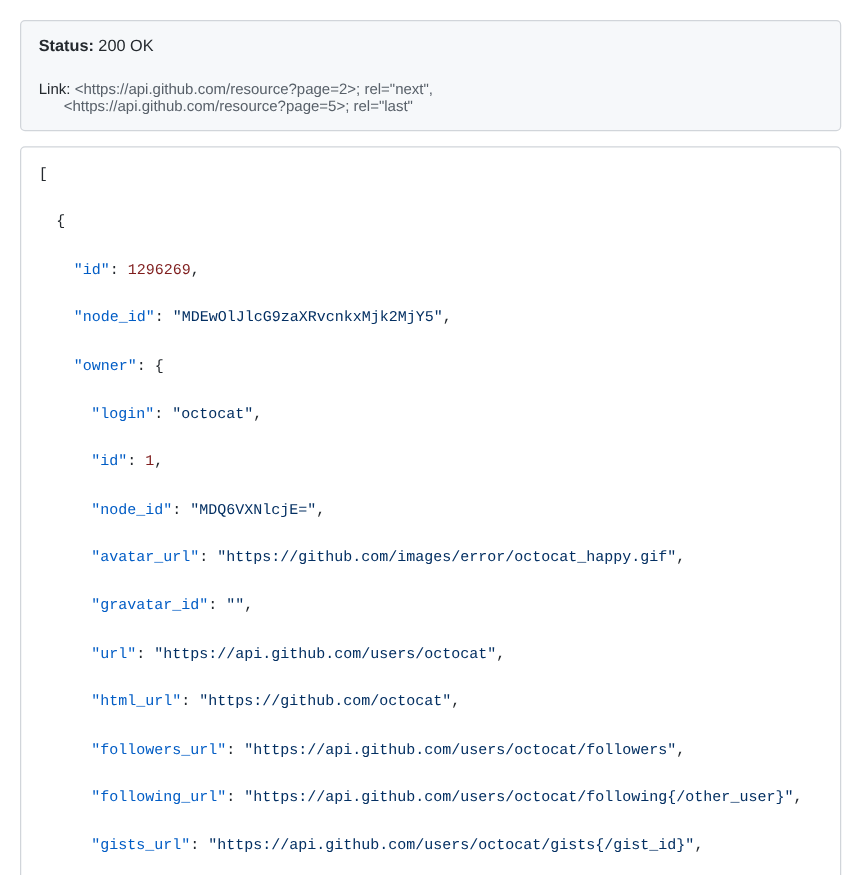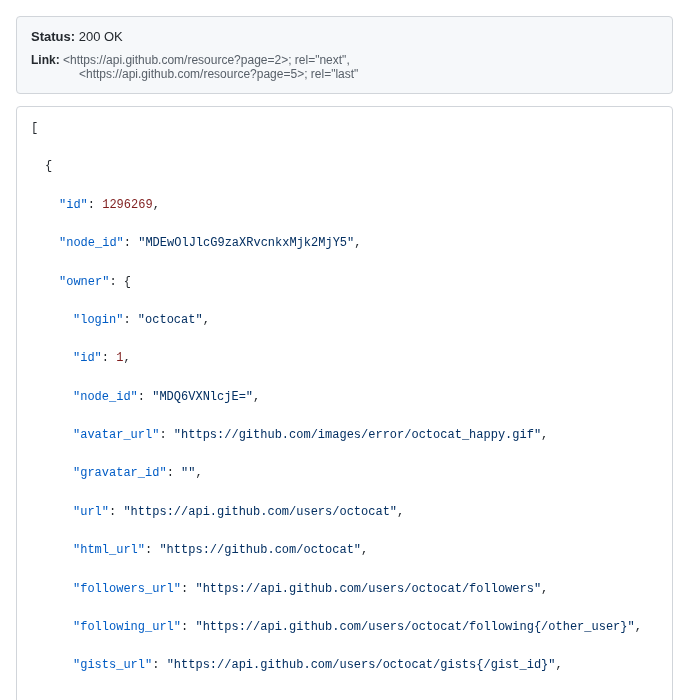--- a/index.html
+++ b/index.html
@@ -21,29 +21,29 @@
     .response-box {
       border: 1px solid #d1d5da;
       border-radius: 4px;
       padding: 12px 14px;
       background: #f6f8fa;
       margin-bottom: 12px;
     }
     .status-line {
       font-size: 13px;
       color: #24292e;
-      margin-bottom: 9px;
+      margin-bottom: 20px;
     }
     .link-line {
       font-size: 12px;
       color: #586069;
     }
     .link-line span.label {
       color: #24292e;
-      font-weight: 700;
+      font-weight: 400;
     }
     .json-box {
       border: 1px solid #d1d5da;
       border-radius: 4px;
       padding: 12px 14px;
       background: #fff;
       font-family: "SFMono-Regular", Consolas, "Liberation Mono", Menlo, monospace;
       font-size: 12px;
       line-height: 1.6;
       white-space: pre-wrap;
@@ -67,21 +67,21 @@
 
   <div class="response-box">
     <div class="status-line">
       <span style="font-weight:600;">Status:</span>
       <span>200 OK</span>
     </div>
     <div class="link-line">
       <span class="label">Link:</span>
       <span>&lt;https://api.github.com/resource?page=2&gt;; rel="next",</span>
       <br>
-      <span style="display:inline-block;margin-left:48px;">&lt;https://api.github.com/resource?page=5&gt;; rel="last"</span>
+      <span style="display:inline-block;margin-left:20px;">&lt;https://api.github.com/resource?page=5&gt;; rel="last"</span>
     </div>
   </div>
 
   <div class="json-box"><span class="line json-bracket">[</span>
 <span class="line json-bracket indent1">{</span>
 <span class="line indent2"><span class="json-key">"id"</span><span class="json-bracket">: </span><span class="json-number">1296269</span><span class="json-bracket">,</span></span>
 <span class="line indent2"><span class="json-key">"node_id"</span><span class="json-bracket">: </span><span class="json-string">"MDEwOlJlcG9zaXRvcnkxMjk2MjY5"</span><span class="json-bracket">,</span></span>
 <span class="line indent2"><span class="json-key">"owner"</span><span class="json-bracket">: {</span></span>
 <span class="line indent3"><span class="json-key">"login"</span><span class="json-bracket">: </span><span class="json-string">"octocat"</span><span class="json-bracket">,</span></span>
 <span class="line indent3"><span class="json-key">"id"</span><span class="json-bracket">: </span><span class="json-number">1</span><span class="json-bracket">,</span></span>

